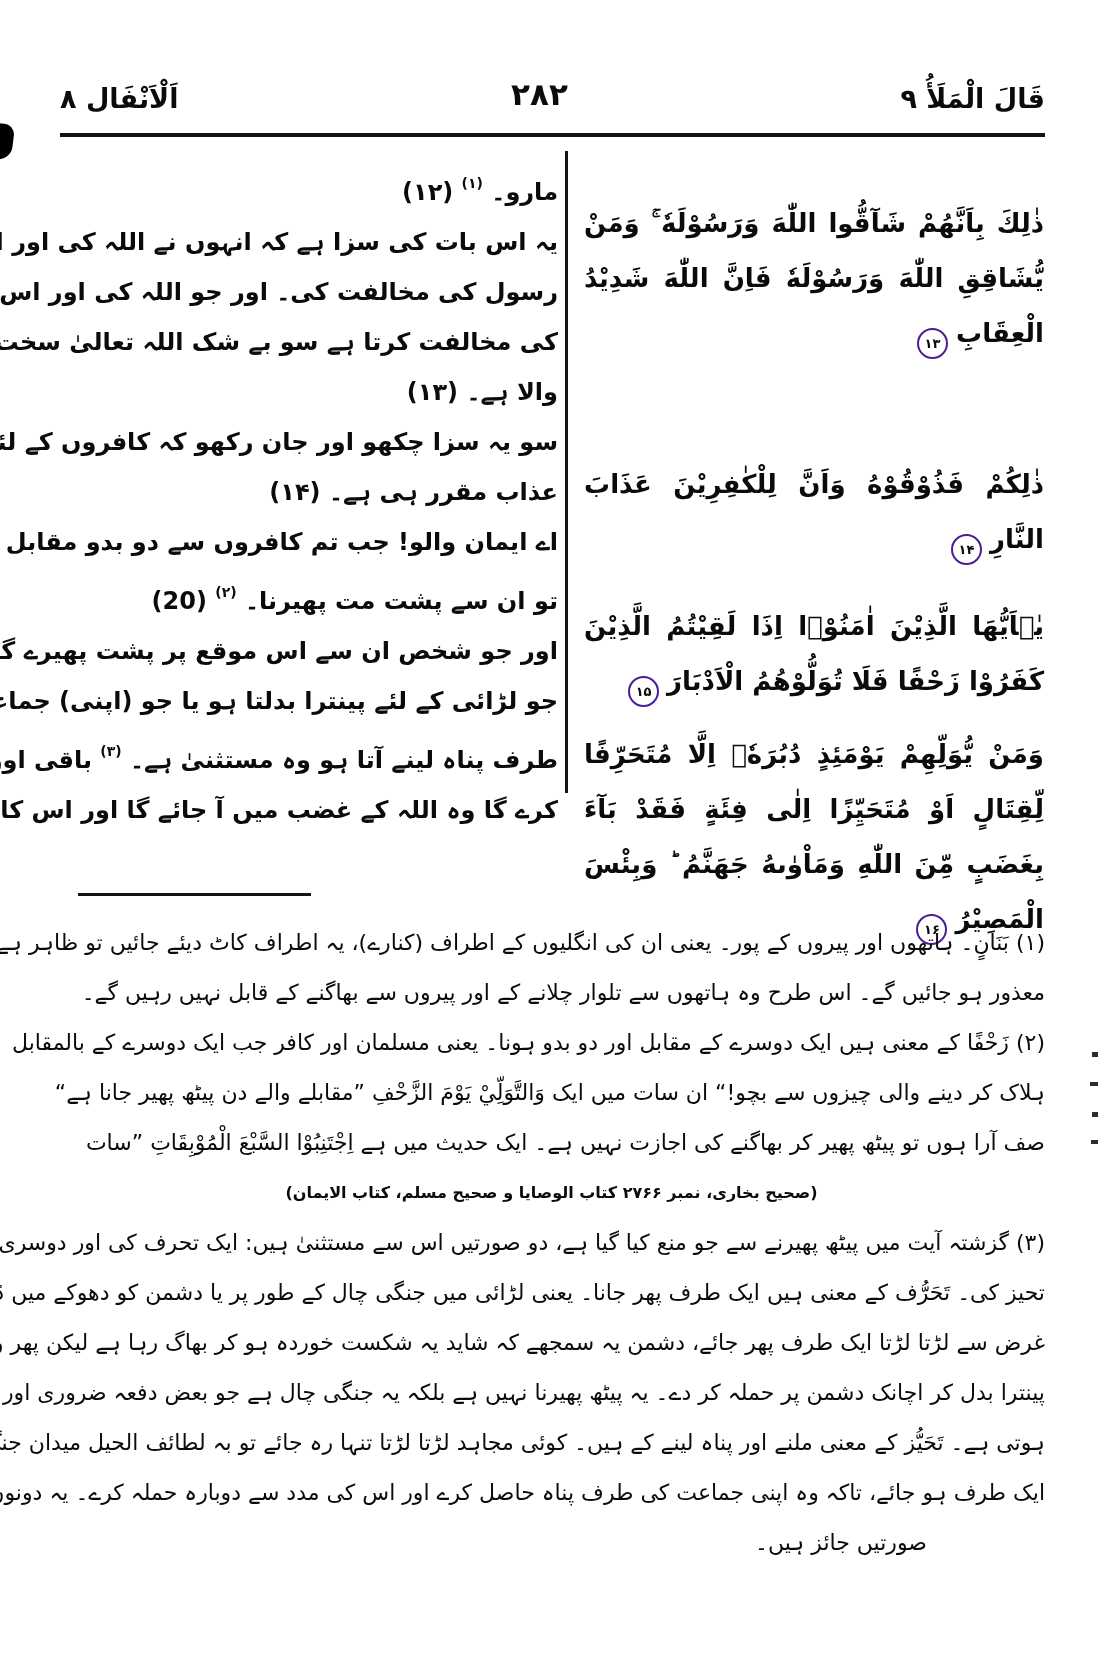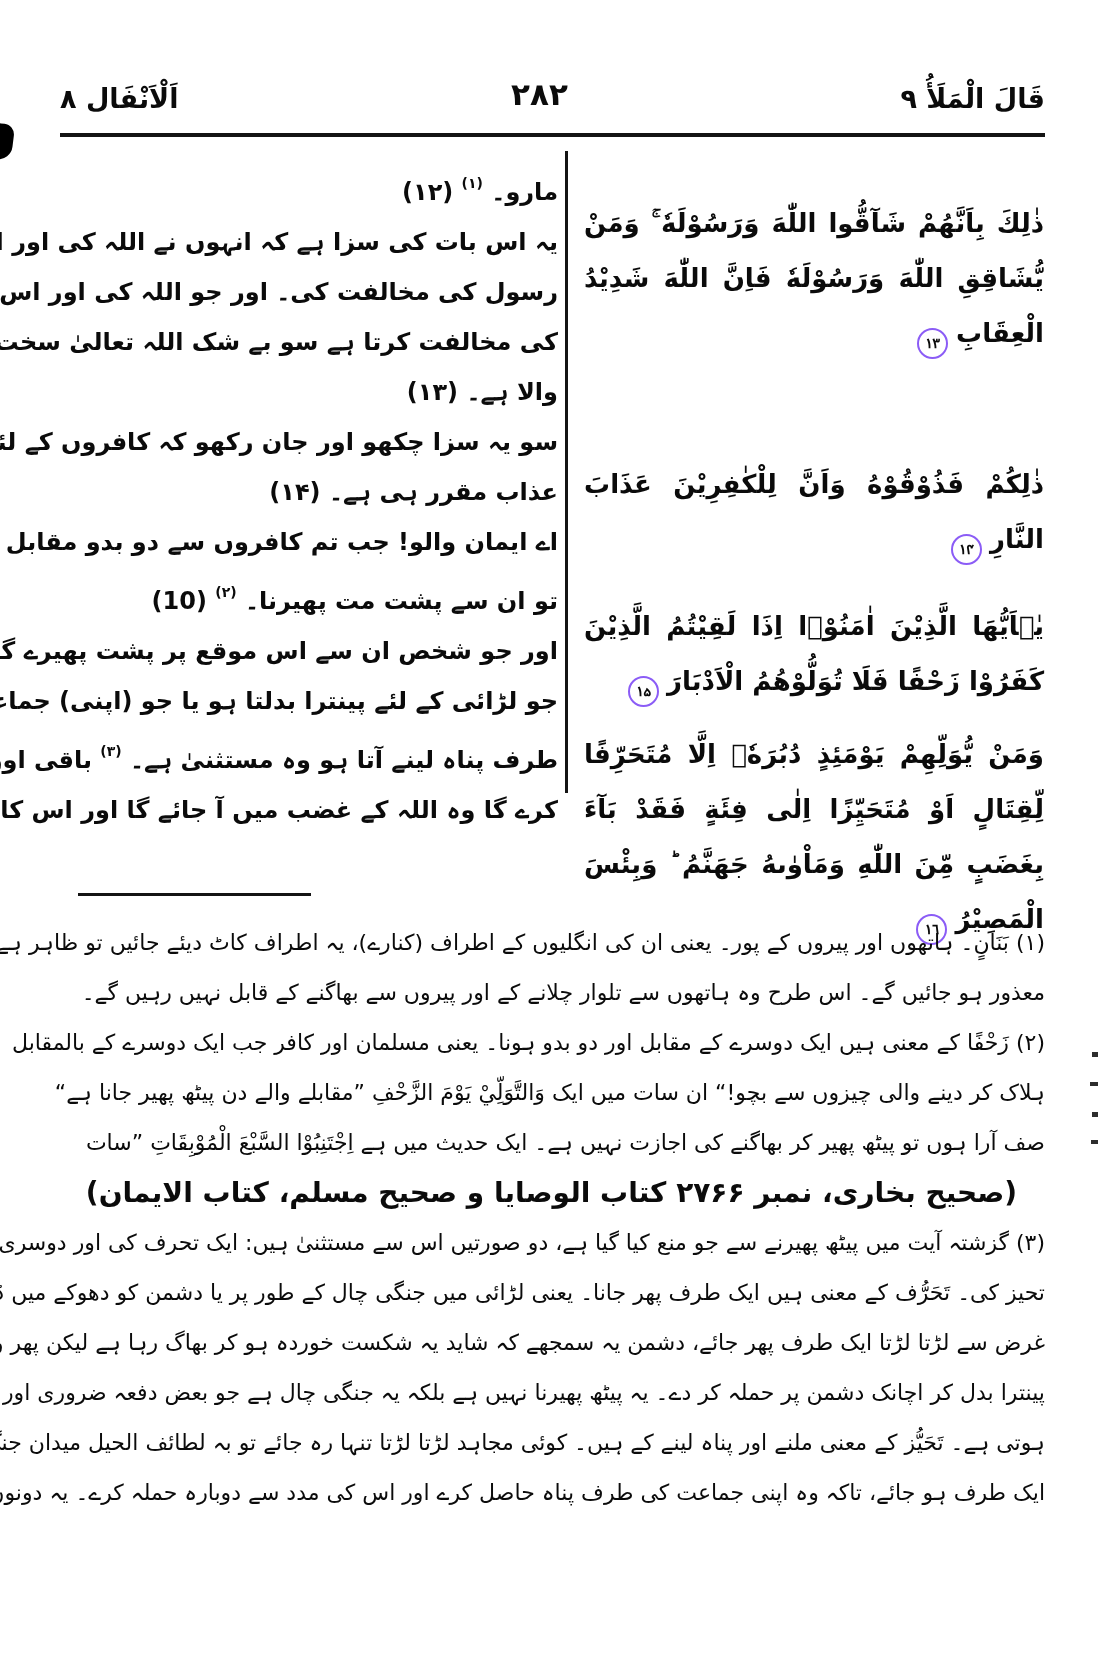--- a/index.html
+++ b/index.html
@@ -32,33 +32,33 @@
   .verse{
     font-weight:700;font-size:26px;line-height:55px;
     text-align:justify;direction:rtl;
   }
   .verse:nth-child(1){margin-top:46px;}
   .verse:nth-child(2){margin-top:96px;}
   .verse:nth-child(3){margin-top:32px;}
   .verse:nth-child(4){margin-top:18px;}
   .ayah-medallion{
     display:inline-flex;align-items:center;justify-content:center;
-    width:27px;height:27px;border:2px solid #8b5cf6;border-radius:50%;
-    font-size:13px;font-weight:700;margin:0 8px;vertical-align:-6px;line-height:1;font-family:Liberation Serif, serif;
+    width:27px;height:27px;border:2px solid #4c1d95;border-radius:50%;
+    font-size:13px;font-weight:700;margin:0 8px;vertical-align:-6px;line-height:1;
   }
 
   
   .footnote-rule{position:absolute;top:893px;left:78px;width:233px;height:3px;background:#141414;}
   .footnotes{position:absolute;top:918px;left:58px;width:987px;direction:rtl;}
   .fn-line{
     font-size:22px;font-weight:400;line-height:50px;
     text-align:right;white-space:nowrap;direction:rtl;
   }
   .fn-line .seg-ar{font-weight:400;}
-  .fn-line.cite{text-align:center;font-weight:700;font-size:28px;}
+  .fn-line.cite{text-align:center;font-weight:700;font-size:16px;}
   .fn-line.last{padding-right:118px;}
 
   
   .binding-mark{
     position:absolute;left:-3px;top:124px;width:16px;height:36px;background:#000;
     border-radius:2px 12px 16px 2px;transform:rotate(7deg);
   }
   .edge-artifact{position:absolute;background:#2d2d2d;}
   .ea1{left:1092px;top:1052px;width:6px;height:5px;}
   .ea2{left:1090px;top:1082px;width:8px;height:4px;}
@@ -82,21 +82,21 @@
 
   <section class="urdu-col" id="urdu-col">
       <div class="line"><span class="seg-n">مارو۔ </span><span class="seg-sup">(۱)</span><span class="seg-n"> (۱۲)</span></div>
       <div class="line"><span class="seg-n">یہ اس بات کی سزا ہے کہ انہوں نے اللہ کی اور اس کے</span></div>
       <div class="line"><span class="seg-n">رسول کی مخالفت کی۔ اور جو اللہ کی اور اس کے رسول</span></div>
       <div class="line"><span class="seg-n">کی مخالفت کرتا ہے سو بے شک اللہ تعالیٰ سخت سزا دینے</span></div>
       <div class="line"><span class="seg-n">والا ہے۔ (۱۳)</span></div>
       <div class="line"><span class="seg-n">سو یہ سزا چکھو اور جان رکھو کہ کافروں کے لئے جہنم کا</span></div>
       <div class="line"><span class="seg-n">عذاب مقرر ہی ہے۔ (۱۴)</span></div>
       <div class="line"><span class="seg-n">اے ایمان والو! جب تم کافروں سے دو بدو مقابل ہو جاؤ</span></div>
-      <div class="line"><span class="seg-n">تو ان سے پشت مت پھیرنا۔ </span><span class="seg-sup">(۲)</span><span class="seg-n"> (10)</span></div>
+      <div class="line"><span class="seg-n">تو ان سے پشت مت پھیرنا۔ </span><span class="seg-sup">(۲)</span><span class="seg-n"> (20)</span></div>
       <div class="line"><span class="seg-n">اور جو شخص ان سے اس موقع پر پشت پھیرے گا مگر ہاں</span></div>
       <div class="line"><span class="seg-n">جو لڑائی کے لئے پینترا بدلتا ہو یا جو (اپنی) جماعت کی</span></div>
       <div class="line"><span class="seg-n">طرف پناہ لینے آتا ہو وہ مستثنیٰ ہے۔ </span><span class="seg-sup">(۳)</span><span class="seg-n"> باقی اور جو ایسا</span></div>
       <div class="line"><span class="seg-n">کرے گا وہ اللہ کے غضب میں آ جائے گا اور اس کا</span></div>
     </section>
 
   <div class="col-divider"></div>
 
   <section class="arabic-col" id="arabic-col">
       <div class="verse"><span>ذٰلِكَ بِاَنَّهُمْ شَآقُّوا اللّٰهَ وَرَسُوْلَهٗ ۚ وَمَنْ يُّشَاقِقِ اللّٰهَ وَرَسُوْلَهٗ فَاِنَّ اللّٰهَ شَدِيْدُ الْعِقَابِ</span><span class="ayah-medallion">۱۳</span></div>
@@ -113,20 +113,21 @@
       <div class="fn-line"><span class="seg-n">(۲) </span><span class="seg-ar">زَحْفًا</span><span class="seg-n"> کے معنی ہیں ایک دوسرے کے مقابل اور دو بدو ہونا۔ یعنی مسلمان اور کافر جب ایک دوسرے کے بالمقابل</span></div>
       <div class="fn-line"><span class="seg-n">ہلاک کر دینے والی چیزوں سے بچو!“ ان سات میں ایک </span><span class="seg-ar">وَالتَّوَلِّيْ يَوْمَ الزَّحْفِ</span><span class="seg-n"> ”مقابلے والے دن پیٹھ پھیر جانا ہے“</span></div>
       <div class="fn-line"><span class="seg-n">صف آرا ہوں تو پیٹھ پھیر کر بھاگنے کی اجازت نہیں ہے۔ ایک حدیث میں ہے </span><span class="seg-ar">اِجْتَنِبُوْا السَّبْعَ الْمُوْبِقَاتِ</span><span class="seg-n"> ”سات</span></div>
       <div class="fn-line cite"><span class="seg-n">(صحیح بخاری، نمبر ۲۷۶۶ کتاب الوصایا و صحیح مسلم، کتاب الایمان)</span></div>
       <div class="fn-line"><span class="seg-n">(۳) گزشتہ آیت میں پیٹھ پھیرنے سے جو منع کیا گیا ہے، دو صورتیں اس سے مستثنیٰ ہیں: ایک تحرف کی اور دوسری</span></div>
       <div class="fn-line"><span class="seg-n">تحیز کی۔ </span><span class="seg-ar">تَحَرُّف</span><span class="seg-n"> کے معنی ہیں ایک طرف پھر جانا۔ یعنی لڑائی میں جنگی چال کے طور پر یا دشمن کو دھوکے میں ڈالنے کی</span></div>
       <div class="fn-line"><span class="seg-n">غرض سے لڑتا لڑتا ایک طرف پھر جائے، دشمن یہ سمجھے کہ شاید یہ شکست خوردہ ہو کر بھاگ رہا ہے لیکن پھر وہ ایک دم</span></div>
       <div class="fn-line"><span class="seg-n">پینترا بدل کر اچانک دشمن پر حملہ کر دے۔ یہ پیٹھ پھیرنا نہیں ہے بلکہ یہ جنگی چال ہے جو بعض دفعہ ضروری اور مفید</span></div>
       <div class="fn-line"><span class="seg-n">ہوتی ہے۔ </span><span class="seg-ar">تَحَیُّز</span><span class="seg-n"> کے معنی ملنے اور پناہ لینے کے ہیں۔ کوئی مجاہد لڑتا لڑتا تنہا رہ جائے تو بہ لطائف الحیل میدان جنگ سے</span></div>
       <div class="fn-line"><span class="seg-n">ایک طرف ہو جائے، تاکہ وہ اپنی جماعت کی طرف پناہ حاصل کرے اور اس کی مدد سے دوبارہ حملہ کرے۔ یہ دونوں</span></div>
+      <div class="fn-line last"><span class="seg-n">صورتیں جائز ہیں۔</span></div>
     </section>
 
   <div class="edge-artifact ea1"></div>
   <div class="edge-artifact ea2"></div>
   <div class="edge-artifact ea3"></div>
   <div class="edge-artifact ea4"></div>
 
 </div>
 
 </body></html>

